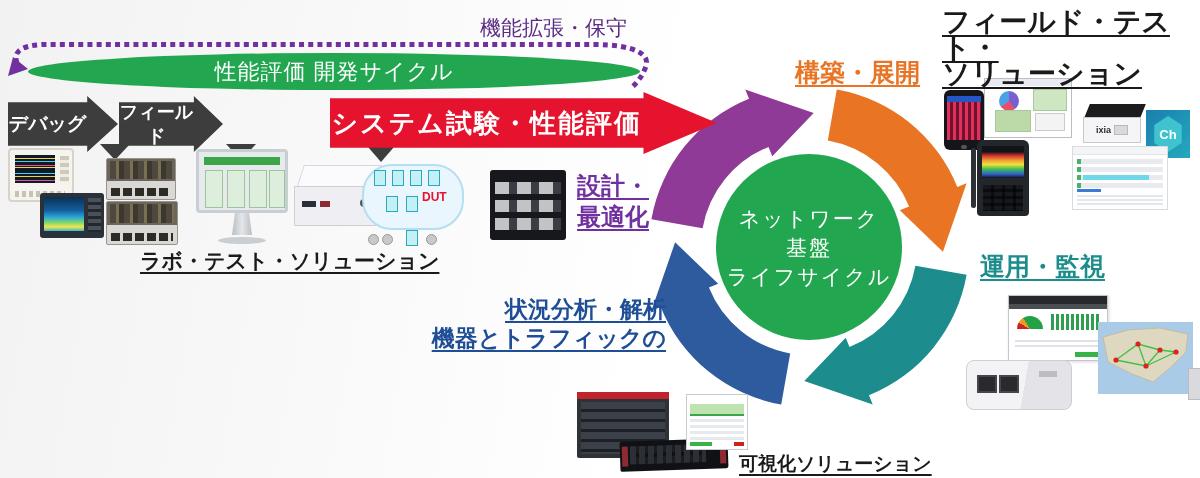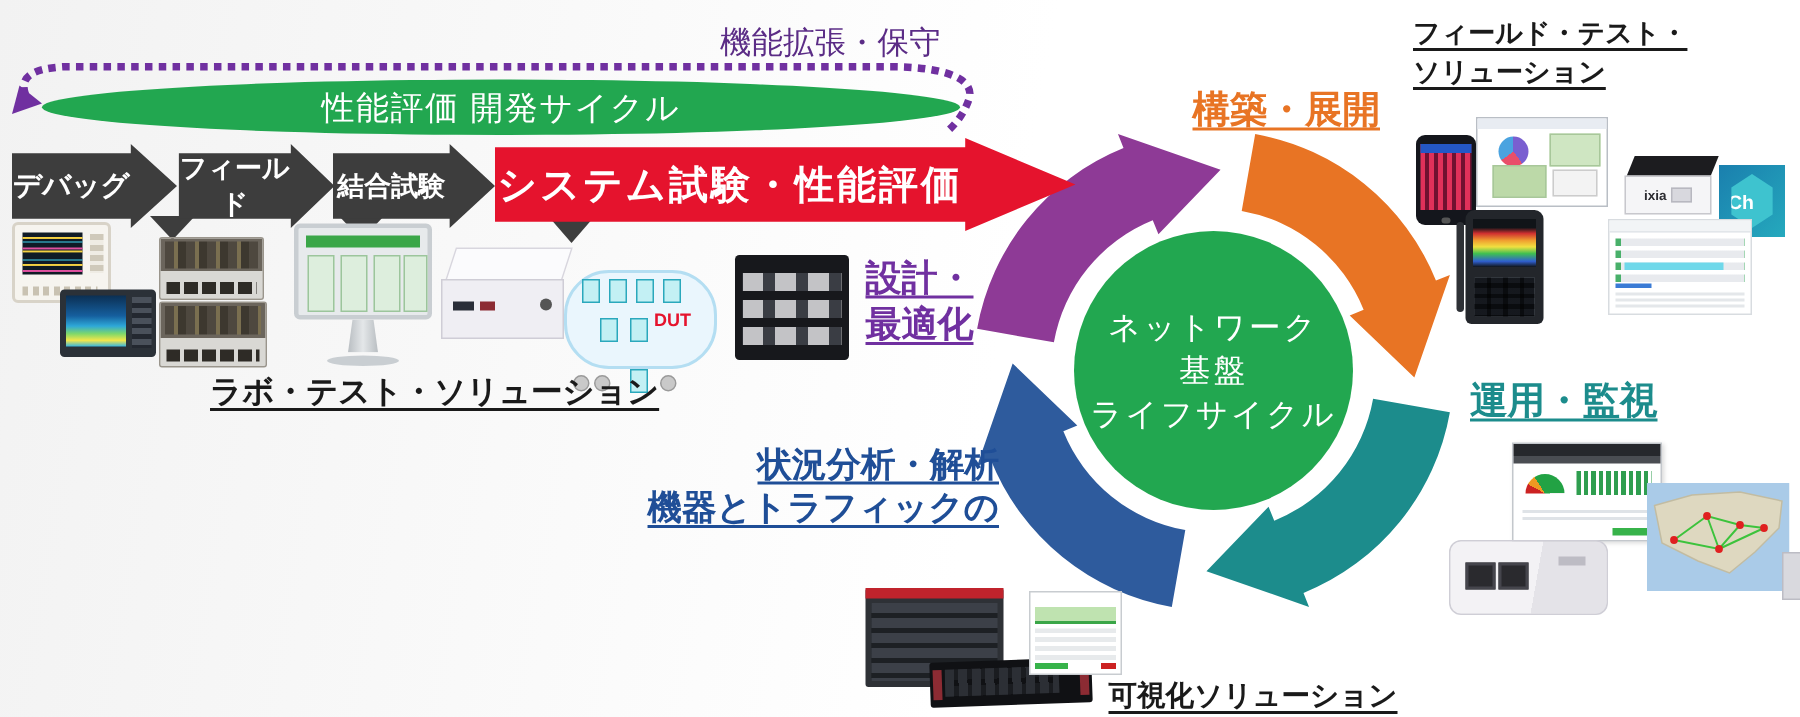--- a/index.html
+++ b/index.html
@@ -26,21 +26,21 @@
   #arrow-system{left:330px;top:92px;width:387px;height:62px;background:#E5132D;
                font-size:26px;letter-spacing:2px;z-index:5;
                clip-path:polygon(0 10%,81% 10%,81% 0,100% 50%,81% 100%,81% 90%,0 90%);}
   #arrow-system .t{width:81%;}
   .down-tri{background:#3D3D3D;clip-path:polygon(0 0,100% 0,50% 100%);z-index:3;}
 
   
   .ul{text-decoration:underline;text-decoration-thickness:2px;text-underline-offset:4px;}
   .sol-label{font-weight:bold;color:#1a1a1a;z-index:6;}
   #lab-label{left:140px;top:247px;font-size:21px;}
-  #field-label{left:942px;top:9px;font-size:18px;line-height:26px;}
+  #field-label{left:942px;top:9px;font-size:28px;line-height:26px;}
   #vis-label{left:739px;top:451px;font-size:19px;}
   #design-label{left:577px;top:170px;font-size:24px;font-weight:bold;color:#7030A0;line-height:31px;z-index:6;}
   #build-label{left:795px;top:56px;font-size:25px;font-weight:bold;color:#E87424;z-index:6;}
   #operate-label{left:980px;top:250px;font-size:25px;font-weight:bold;color:#1C8C8C;z-index:6;}
   #analyze-label{left:420px;top:295px;width:246px;text-align:right;font-size:23px;font-weight:bold;
                  color:#1F4E97;line-height:29px;z-index:6;}
 
   
   #cycle-svg{left:609px;top:77px;z-index:2;}
   #center-label{left:719px;top:204px;width:180px;text-align:center;color:#fff;
@@ -71,21 +71,21 @@
   #desktop-monitor .app{position:absolute;left:5px;top:5px;right:5px;height:8px;background:#3aa648;}
   #desktop-monitor .col{position:absolute;top:18px;width:16px;height:36px;background:#ddeedd;border:1px solid #9cc59c;}
   #desktop-monitor .stand{position:absolute;left:36px;top:64px;width:20px;height:22px;background:linear-gradient(90deg,#b9bec2,#e4e7e9,#b9bec2);clip-path:polygon(15% 0,85% 0,100% 100%,0 100%);}
   #desktop-monitor .base{position:absolute;left:22px;top:88px;width:48px;height:7px;border-radius:50%;background:#c9ced2;}
   #white-box{left:294px;top:165px;width:84px;height:60px;}
   #white-box .top{position:absolute;left:6px;top:0;width:76px;height:22px;background:#fbfbfd;border:1px solid #d8d6de;transform:skewX(-18deg);}
   #white-box .front{position:absolute;left:0;top:21px;width:80px;height:38px;background:#efeef3;border:1px solid #cfcdd6;}
   #white-box .p1{position:absolute;left:8px;top:36px;width:14px;height:6px;background:#2a2e38;}
   #white-box .p2{position:absolute;left:26px;top:36px;width:10px;height:6px;background:#8c2b33;}
   #white-box .led{position:absolute;right:10px;top:34px;width:8px;height:8px;border-radius:50%;background:#555;}
-  #cloud-dut{left:376px;top:164px;width:98px;height:88px;margin-top:16px;}
+  #cloud-dut{left:362px;top:164px;width:98px;height:88px;}
   #cloud-dut .cloud{position:absolute;left:0;top:0;width:98px;height:62px;background:#eaf6fd;border:2px solid #b4def2;border-radius:30px;}
   #cloud-dut .n{position:absolute;width:10px;height:14px;background:#c3f0f4;border:1px solid #2aa8bc;}
   #cloud-dut .dut{position:absolute;left:60px;top:26px;color:#e5132d;font-weight:bold;font-size:12px;}
   #cloud-dut .g{position:absolute;width:9px;height:9px;border-radius:50%;background:#c9c9c9;border:1px solid #9a9a9a;}
   #rack-server{left:490px;top:170px;width:76px;height:70px;background:#17181c;border-radius:3px;}
   #rack-server .bay{position:absolute;left:5px;right:5px;height:12px;background:repeating-linear-gradient(90deg,#c3c3c6 0 14px,#3a3d44 14px 22px);}
   #smartphone{left:944px;top:90px;width:40px;height:60px;background:#14161c;border-radius:6px;}
   #smartphone .scr{position:absolute;left:3px;top:6px;right:3px;height:44px;background:#1c2233;
      background-image:repeating-linear-gradient(90deg,#e0315a 0 3px,#701130 3px 6px);background-size:100% 100%;}
   #smartphone .bar{position:absolute;left:3px;top:6px;right:3px;height:6px;background:#2457c5;}
@@ -105,21 +105,21 @@
   #handheld .strap{position:absolute;left:-6px;top:8px;width:5px;height:60px;background:#2e3136;border-radius:3px;}
   #ixia-box{left:1083px;top:104px;width:60px;height:38px;}
   #ixia-box .top{position:absolute;left:4px;top:0;width:56px;height:14px;background:#1c1c1f;transform:skewX(-22deg);}
   #ixia-box .front{position:absolute;left:0;top:13px;width:56px;height:24px;background:#f5f5f7;border:1px solid #c8c8cd;
      display:flex;align-items:center;justify-content:center;gap:3px;}
   #ixia-box .brand{font-size:9px;font-weight:bold;color:#2b2b30;}
   #ixia-box .badge{width:12px;height:8px;background:#d8d8de;border:1px solid #b8b8c0;}
   #ch-logo{left:1146px;top:110px;width:44px;height:48px;background:linear-gradient(135deg,#1a7fae,#25a9bd);
      display:flex;align-items:center;justify-content:center;}
   #ch-logo .hex{width:32px;height:36px;background:#3ec3cf;clip-path:polygon(50% 0,93% 25%,93% 75%,50% 100%,7% 75%,7% 25%);
-     display:flex;align-items:center;color:#fff;font-weight:bold;font-size:13px;}
+     display:flex;align-items:center;justify-content:center;color:#fff;font-weight:bold;font-size:13px;}
   #web-table{left:1072px;top:146px;width:94px;height:62px;background:#fff;border:1px solid #d8dce0;}
   #web-table .tb{position:absolute;left:0;top:0;right:0;height:7px;background:#f2f4f6;border-bottom:1px solid #e2e6ea;}
   #web-table .r{position:absolute;left:4px;right:4px;height:5px;background:repeating-linear-gradient(90deg,#49b06a 0 4px,#e8eaee 4px 100%);}
   #web-table .hl{position:absolute;left:10px;top:28px;width:66px;height:5px;background:#6fd8ea;}
   #web-table .lk{position:absolute;left:4px;top:42px;width:24px;height:3px;background:#3a7bd5;}
   #web-table .ls{position:absolute;left:4px;right:4px;height:2px;background:#e4e7ea;}
   #ops-dashboard{left:1008px;top:295px;width:98px;height:64px;background:#fff;border:1px solid #c3c7cc;box-shadow:1px 1px 3px rgba(0,0,0,.15);}
   #ops-dashboard .hd{position:absolute;left:0;top:0;right:0;height:8px;background:#26282c;}
   #ops-dashboard .nv{position:absolute;left:0;top:8px;right:0;height:5px;background:#4a4d52;}
   #ops-dashboard .gauge{position:absolute;left:8px;top:20px;width:26px;height:13px;border-radius:13px 13px 0 0;
@@ -165,23 +165,20 @@
   <div id="dev-ellipse" class="abs">
     <span>性能評価 開発サイクル</span>
   </div>
 
   <div id="arrow-debug" class="abs stage-arrow dark-arrow">
     <span class="t">デバッグ</span>
   </div>
   <div id="arrow-unit" class="abs stage-arrow dark-arrow">
     <span class="t">フィールド</span>
   </div>
-  <div id="arrow-integration" class="abs stage-arrow dark-arrow">
-    <span class="t">結合試験</span>
-  </div>
   <div id="arrow-system" class="abs stage-arrow">
     <span class="t">システム試験・性能評価</span>
   </div>
 
   <div class="abs down-tri" style="left:100px;top:144px;width:30px;height:16px;"></div>
   <div class="abs down-tri" style="left:226px;top:144px;width:30px;height:16px;"></div>
   <div class="abs down-tri" style="left:368px;top:147px;width:26px;height:15px;"></div>
 
   <div id="oscilloscope" class="abs shot">
     <div class="scr"></div>

